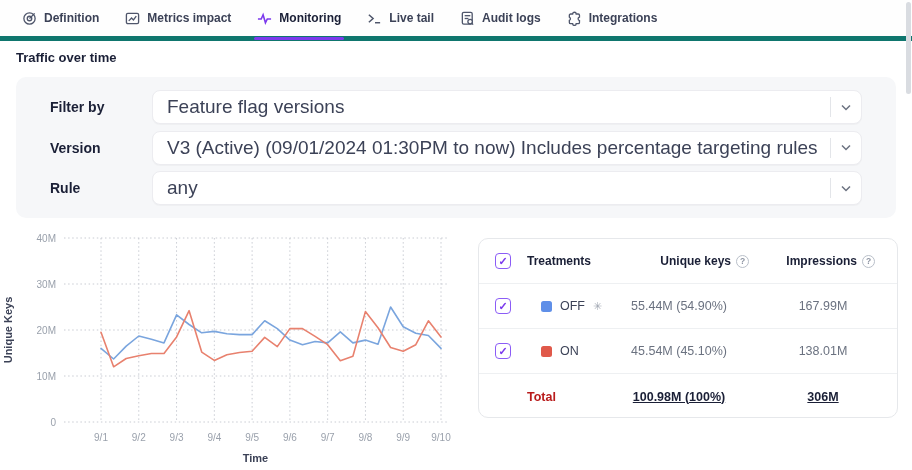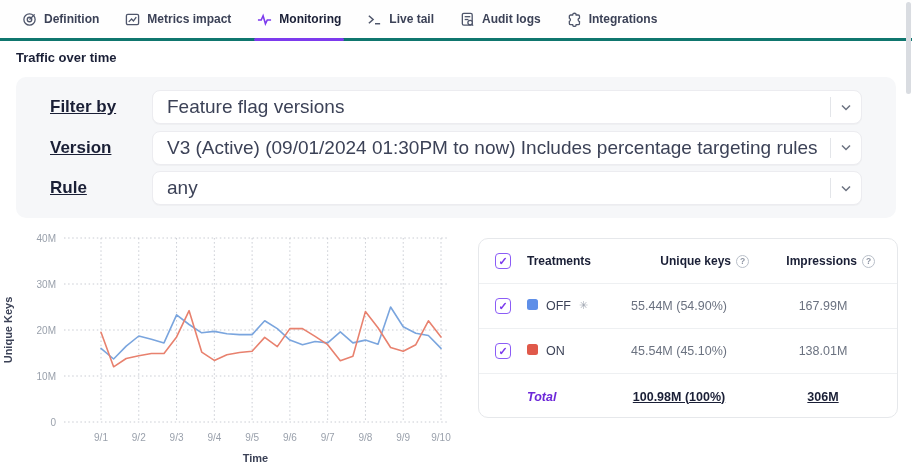--- a/index.html
+++ b/index.html
@@ -1,38 +1,38 @@
 <!DOCTYPE html>
 <html><head>
 <meta charset="utf-8">
 <style>
   * { margin:0; padding:0; box-sizing:border-box; }
   body { background:#ffffff; font-family:"Liberation Sans", sans-serif; }
   .page { position:relative; width:912px; height:470px; background:#ffffff; overflow:hidden; }
 
   
   .tabbar { position:absolute; top:0; left:0; width:912px; height:41px;
-            border-bottom:3px solid #0f766e; display:flex; align-items:center;
+            border-bottom:5px solid #0f766e; display:flex; align-items:center;
             padding-left:22px; gap:26px; background:#fefefe; }
   .tab { position:relative; height:41px; display:flex; align-items:center; gap:7px;
          font-size:12px; font-weight:700; color:#3c4257; cursor:pointer; }
   .tab .ticon { display:flex; align-items:center; }
   .tab.active { color:#1a1f36; }
   .tab-underline { position:absolute; left:-3px; right:-3px; bottom:-1px; height:3px;
                    border-radius:2px; }
 
   
   .page-title { position:absolute; top:50px; left:16px; font-size:13px; font-weight:700; color:#1a1f36; }
 
   
   .filter-panel { position:absolute; top:77px; left:16px; width:880px; height:141px;
                   background:#f6f7f9; border-radius:10px; padding:13px 34px;
                   display:flex; flex-direction:column; justify-content:space-between; }
   .filter-row { display:flex; align-items:center; height:34px; }
-  .filter-label { width:102px; font-size:17px; font-weight:700; color:#1a1f36; flex-shrink:0;text-decoration:underline; }
+  .filter-label { width:102px; font-size:14px; font-weight:700; color:#1a1f36; flex-shrink:0; }
   .select-box { flex:1; height:34px; background:#ffffff; border:1px solid #ececf0;
                 border-radius:8px; display:flex; align-items:center; cursor:pointer;
                 box-shadow:0 1px 1px rgba(20,20,40,0.03); }
   .select-value { flex:1; padding-left:14px; font-size:19px; color:#3c4257;
                   white-space:nowrap; overflow:hidden; text-overflow:ellipsis; }
   .select-divider { width:1px; height:20px; background:#e3e5e9; }
   .select-chevron { width:30px; display:flex; align-items:center; justify-content:center; }
 
   
   .chart-wrap { position:absolute; top:225px; left:0; width:470px; height:245px; }
@@ -49,28 +49,28 @@
           height:45px; border-bottom:1px solid #eef0f2; }
   .trow:last-child { border-bottom:none; }
   .tcell-check { display:flex; justify-content:center; }
   .checkbox { width:16px; height:16px; border:1.6px solid #8b5cf6; border-radius:4px;
               background:#ffffff; display:flex; align-items:center; justify-content:center;
               cursor:pointer; }
   .checkbox .mark { color:#7c3aed; font-size:11px; font-weight:700; line-height:1; }
   .th { font-size:12px; font-weight:700; color:#1a1f36; }
   .tcell { font-size:12.5px; color:#6b7280; }
   .num { text-align:center; padding-right:22px; }
-  .treat-cell { display:flex; gap:8px; }
+  .treat-cell { display:flex; align-items:center; gap:8px;margin-left:14px; }
   .swatch { width:11px; height:11px; border-radius:2.5px; display:inline-block; }
   .default-ico { color:#a2a8b3; font-size:11px; }
   .help-ico { display:inline-flex; width:13px; height:13px; border:1px solid #b9bfc9;
               border-radius:50%; align-items:center; justify-content:center;
               font-size:8.5px; color:#8e95a3; margin-left:5px; vertical-align:-2px; cursor:pointer; }
   .th-with-help { display:flex; align-items:center; justify-content:flex-end; padding-right:22px; }
-  .total-label { font-size:12.5px; font-weight:700; color:#6d28d9;font-style:italic; }
+  .total-label { font-size:12.5px; font-weight:700; color:#b91c1c; }
   .total-num { font-weight:700; color:#1a1f36; font-size:12.5px;text-decoration:underline; }
 
   
   .scrollbar-track { position:absolute; top:0; right:0; width:8px; height:470px; }
   .scrollbar-thumb { position:absolute; top:2px; right:1px; width:5px; height:92px;
                      background:#d9dce1; border-radius:3px; cursor:pointer; }
 </style>
 </head>
 <body>
 

